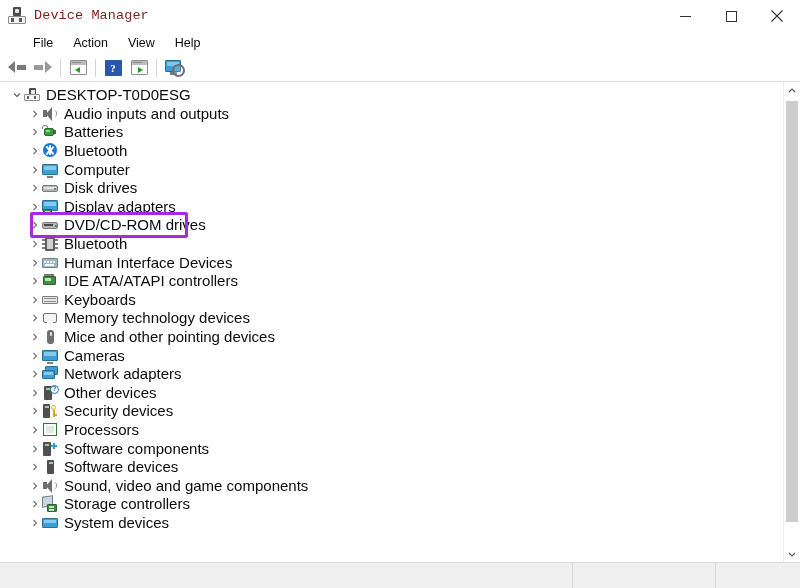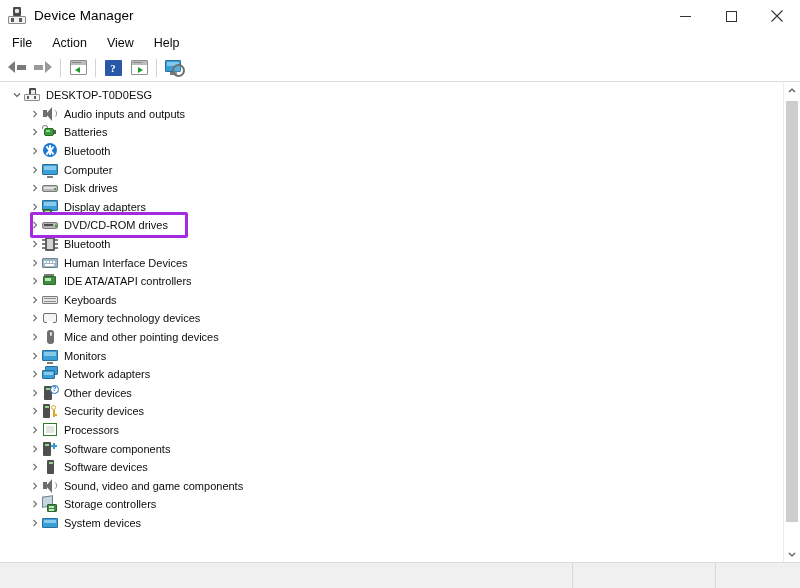--- a/index.html
+++ b/index.html
@@ -34,34 +34,35 @@
   .ti-dot.r{left:11px;}
   .ti-top{
     position:absolute;left:5px;top:0px;width:8px;height:9px;
     background:#4a4a4a;border-radius:1px;
   }
   .ti-top:after{
     content:"";position:absolute;left:2px;top:2px;width:4px;height:4px;
     background:#e8e8e8;border-radius:1px;
   }
   .title-text{
-    font-size:13.5px;color:#000000;letter-spacing:0.1px;
+    font-size:13.5px;color:#7f1d1d;letter-spacing:0.1px;
     line-height:32px;
+    font-family:Liberation Mono, monospace;
   }
   .winbtns{position:absolute;right:0;top:0;height:32px;display:flex;}
   .winbtn{
     width:46px;height:32px;display:flex;align-items:center;justify-content:center;
     color:#333333;
   }
   .winbtn svg{display:block;}
 
   
   .menubar{
     height:22px;flex:0 0 22px;display:flex;align-items:center;
-    background:#ffffff;padding-left:2px;box-sizing:border-box;
+    background:#ffffff;padding-left:23px;box-sizing:border-box;
   }
   .menuitem{
     font-size:12.5px;color:#0b0b0b;padding:0 10px;line-height:22px;
     white-space:nowrap;
   }
 
   
   .toolbar{
     height:28px;flex:0 0 28px;background:#ffffff;
     display:flex;align-items:center;padding-left:4px;box-sizing:border-box;
@@ -140,21 +141,21 @@
   }
   .row.indent1{padding-left:28px;}
   .exp{
     width:14px;flex:0 0 14px;display:flex;align-items:center;justify-content:center;
     color:#6b6b6b;
   }
   .exp svg{display:block;}
   .ico{
     width:16px;height:16px;flex:0 0 16px;margin-right:6px;position:relative;
   }
-  .lbl{font-size:11px;color:#0c0c0c;line-height:16px;}
+  .lbl{font-size:15px;color:#0c0c0c;line-height:16px;}
 
   
   .hl-box{
     position:absolute;border:3px solid #a52be0;border-radius:2px;
     pointer-events:none;box-sizing:border-box;
   }
 
   
   .vscroll{
     width:17px;flex:0 0 17px;background:#ffffff;
@@ -621,21 +622,21 @@
               <svg width="8" height="8" viewBox="0 0 8 8">
                 <path d="M2.5 1 L5.5 4 L2.5 7" stroke="#6d6d6d" stroke-width="1.1" fill="none"></path>
               </svg>
             </span>
             <span class="ico">
               <span class="i-mon">
                 <span class="s"></span>
                 <span class="st"></span>
               </span>
             </span>
-            <span class="lbl">Monitors</span>
+            <span class="lbl">Cameras</span>
           </div>
           <div class="row indent1">
             <span class="exp">
               <svg width="8" height="8" viewBox="0 0 8 8">
                 <path d="M2.5 1 L5.5 4 L2.5 7" stroke="#6d6d6d" stroke-width="1.1" fill="none"></path>
               </svg>
             </span>
             <span class="ico">
               <span class="i-net">
                 <span class="s2"></span>

